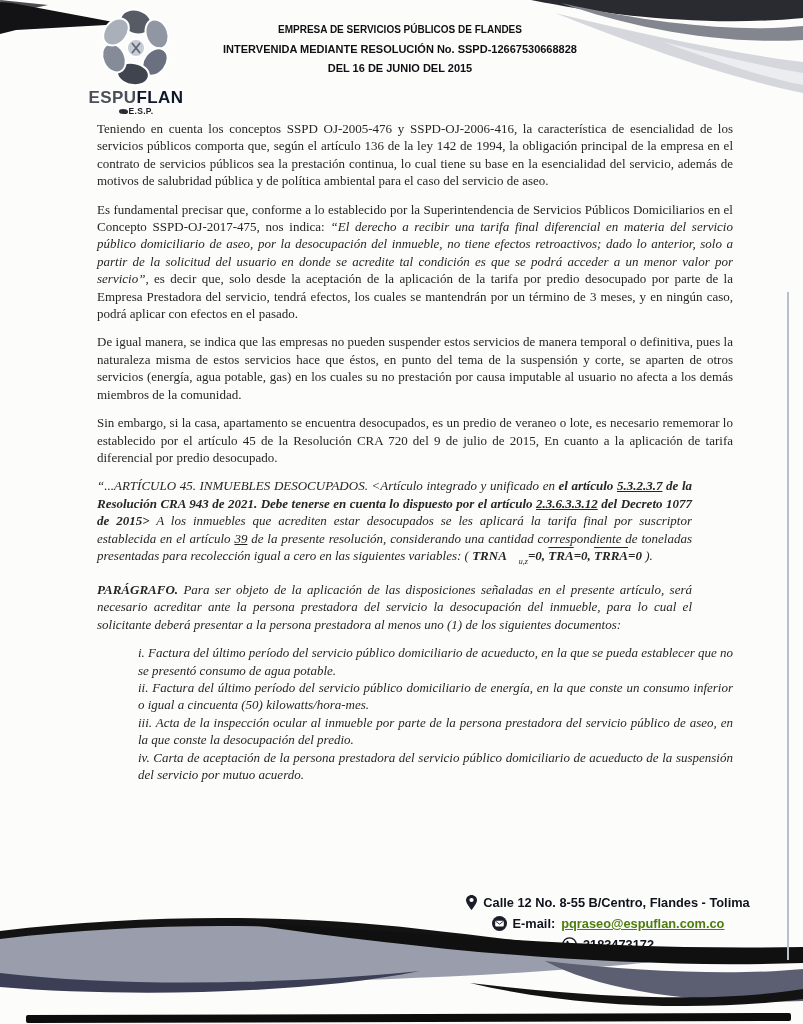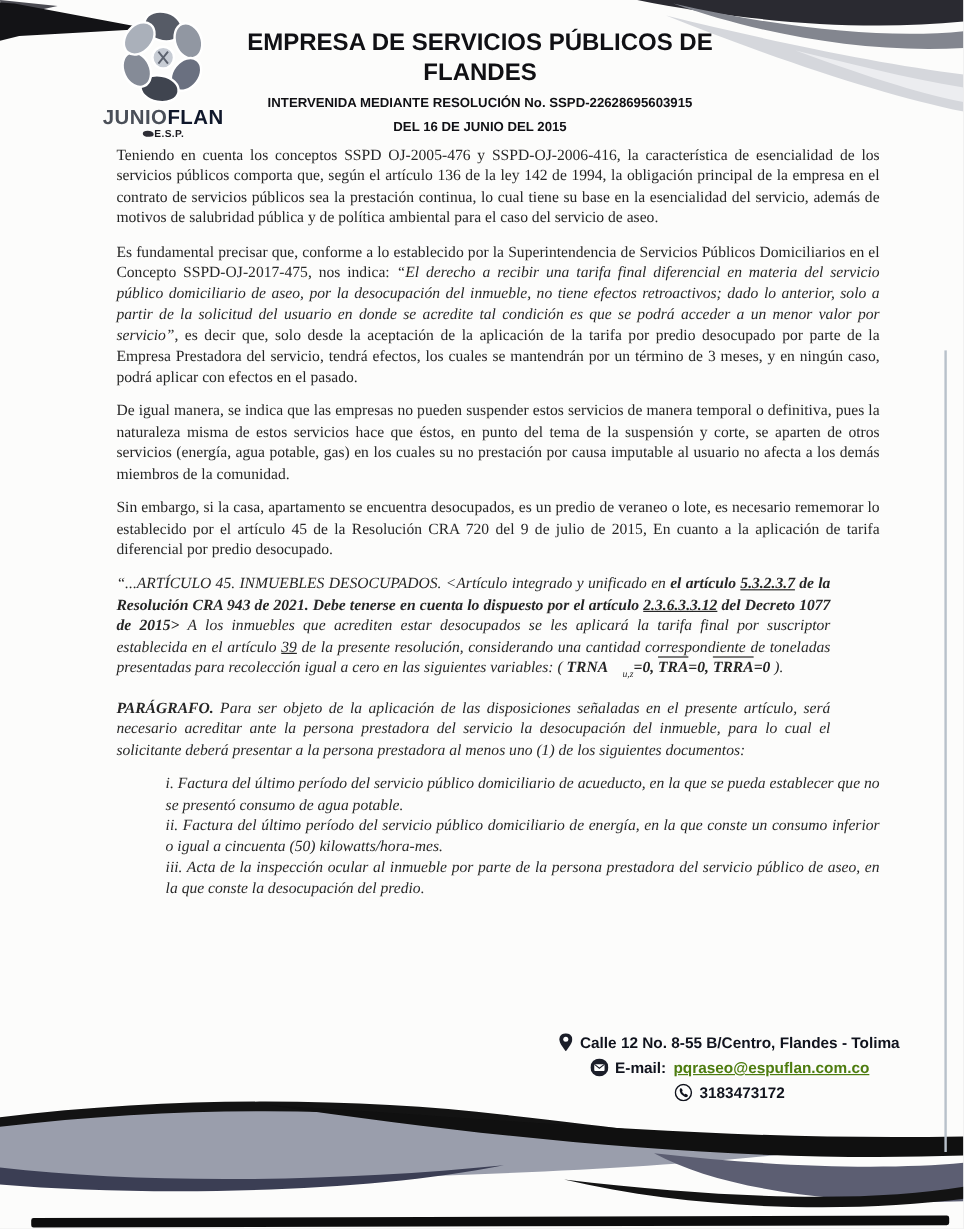--- a/index.html
+++ b/index.html
@@ -10,42 +10,42 @@
     color:#262626;
   }
   
   .logo-box{position:absolute;left:84px;top:6px;width:104px;text-align:center;}
   .logo-box svg{display:block;margin:0 auto;}
   .wordmark{font-size:17px;font-weight:800;letter-spacing:.4px;line-height:15px;color:#4a4f58;}
   .wordmark .bold-part{color:#0f172a;}
   .logo-sub{font-size:8.5px;font-weight:bold;color:#1c1c22;margin-top:1px;letter-spacing:.3px;}
   .logo-sub .leafmark{display:inline-block;width:9px;height:5px;background:#2d2d35;border-radius:50% 60% 40% 55%;margin-right:1px;}
   .header-text{position:absolute;left:190px;top:24px;width:420px;text-align:center;line-height:1.25;}
-  .h-org{font-size:20px;font-weight:bold;color:#101014;margin-bottom:6px;}
+  .h-org{font-size:10px;font-weight:bold;color:#101014;margin-bottom:6px;}
   .h-nit{font-size:13px;font-weight:bold;color:#101014;margin-bottom:7px;}
   .h-res{font-size:11px;font-weight:bold;color:#101014;margin-bottom:6px;}
   .h-date{font-size:11px;font-weight:bold;color:#101014;}
   
   .deco{position:absolute;pointer-events:none;}
   .deco-tl{left:0;top:0;}
   .deco-tr{right:0;top:0;}
   .edge-line{position:absolute;left:787px;top:292px;width:2px;height:668px;background:#b8c1ca;}
   .scan-bar{position:absolute;left:26px;right:12px;top:1014px;height:8px;background:#0d0d0d;border-radius:2px;transform:rotate(-.15deg);}
   
   .content{position:absolute;left:97px;top:120px;width:636px;font-size:13px;line-height:17.4px;text-align:justify;font-family:Liberation Serif, serif;}
   .content p{margin:0 0 11px 0;}
   .quote-block,.doc-item,.paragrafo{margin-left:41px;width:595px;font-style:italic;box-sizing:border-box;}
   .quote-block{margin-top:16px;}
   .doc-item{margin:0 0 0 41px !important;}
   .paragrafo b{font-style:italic;}
   .ov{text-decoration:overline;font-weight:bold;}
   sub{font-size:8px;padding-left:12px;}
   .num-u{text-decoration:underline;}
   
-  .contact{position:absolute;left:438px;top:860px;width:340px;display:flex;flex-direction:column;align-items:center;gap:3px;
+  .contact{position:absolute;left:438px;top:894px;width:340px;display:flex;flex-direction:column;align-items:center;gap:3px;
            font-size:12.8px;font-weight:bold;color:#10131d;line-height:1.4;}
   .contact-row{display:flex;align-items:center;gap:6px;white-space:nowrap;}
   .contact a,.email-link{color:#4d7c0f;text-decoration:underline;}
   .contact svg{flex:0 0 auto;}
   
   .wave-wrap{position:absolute;left:0;top:917px;width:803px;height:96px;pointer-events:none;}
 </style>
 </head>
 <body>
 
@@ -69,47 +69,48 @@
         <ellipse cx="41" cy="16" rx="16" ry="12" fill="#565b66" transform="rotate(18 41 16)"></ellipse>
         <ellipse cx="62" cy="28" rx="15" ry="11" fill="#9197a2" transform="rotate(70 62 28)"></ellipse>
         <ellipse cx="60" cy="56" rx="15" ry="11" fill="#6a7080" transform="rotate(128 60 56)"></ellipse>
         <ellipse cx="38" cy="68" rx="16" ry="11" fill="#3f444f" transform="rotate(190 38 68)"></ellipse>
         <ellipse cx="19" cy="52" rx="15" ry="11" fill="#858b97" transform="rotate(245 19 52)"></ellipse>
         <ellipse cx="21" cy="26" rx="15" ry="11" fill="#aab0ba" transform="rotate(310 21 26)"></ellipse>
       </g>
       <circle cx="41" cy="42" r="9" fill="#c7ccd4" stroke="#ffffff" stroke-width="2"></circle>
       <path d="M37,37 L45,47 M45,37 L37,47" stroke="#5c626e" stroke-width="1.6"></path>
     </svg>
-    <div class="wordmark"><span>JUNIO</span><span class="bold-part">FLAN</span></div>
+    <div class="wordmark"><span>ESPU</span><span class="bold-part">FLAN</span></div>
     <div class="logo-sub"><span class="leafmark"></span><span>E.S.P.</span></div>
   </div>
 
   <div class="header-text">
     <div class="h-org">EMPRESA DE SERVICIOS PÚBLICOS DE FLANDES</div>
-    <div class="h-res">INTERVENIDA MEDIANTE RESOLUCIÓN No. SSPD-22628695603915</div>
+    <div class="h-res">INTERVENIDA MEDIANTE RESOLUCIÓN No. SSPD-12667530668828</div>
     <div class="h-date">DEL 16 DE JUNIO DEL 2015</div>
   </div>
 
   <div class="content">
 
     <p>Teniendo en cuenta los conceptos SSPD OJ-2005-476 y SSPD-OJ-2006-416, la característica de esencialidad de los servicios públicos comporta que, según el artículo 136 de la ley 142 de 1994, la obligación principal de la empresa en el contrato de servicios públicos sea la prestación continua, lo cual tiene su base en la esencialidad del servicio, además de motivos de salubridad pública y de política ambiental para el caso del servicio de aseo.</p>
 
     <p><span>Es fundamental precisar que, conforme a lo establecido por la Superintendencia de Servicios Públicos Domiciliarios en el Concepto SSPD-OJ-2017-475, nos indica: </span><i>“El derecho a recibir una tarifa final diferencial en materia del servicio público domiciliario de aseo, por la desocupación del inmueble, no tiene efectos retroactivos; dado lo anterior, solo a partir de la solicitud del usuario en donde se acredite tal condición es que se podrá acceder a un menor valor por servicio”</i><span>, es decir que, solo desde la aceptación de la aplicación de la tarifa por predio desocupado por parte de la Empresa Prestadora del servicio, tendrá efectos, los cuales se mantendrán por un término de 3 meses, y en ningún caso, podrá aplicar con efectos en el pasado.</span></p>
 
     <p>De igual manera, se indica que las empresas no pueden suspender estos servicios de manera temporal o definitiva, pues la naturaleza misma de estos servicios hace que éstos, en punto del tema de la suspensión y corte, se aparten de otros servicios (energía, agua potable, gas) en los cuales su no prestación por causa imputable al usuario no afecta a los demás miembros de la comunidad.</p>
 
     <p>Sin embargo, si la casa, apartamento se encuentra desocupados, es un predio de veraneo o lote, es necesario rememorar lo establecido por el artículo 45 de la Resolución CRA 720 del 9 de julio de 2015, En cuanto a la aplicación de tarifa diferencial por predio desocupado.</p>
 
     <p class="quote-block"><span>“...ARTÍCULO 45. INMUEBLES DESOCUPADOS. &lt;Artículo integrado y unificado en </span><b><span>el artículo </span><span class="num-u">5.3.2.3.7</span><span> de la Resolución CRA 943 de 2021. Debe tenerse en cuenta lo dispuesto por el artículo </span><span class="num-u">2.3.6.3.3.12</span><span> del Decreto 1077 de 2015&gt;</span></b><span> A los inmuebles que acrediten estar desocupados se les aplicará la tarifa final por suscriptor establecida en el artículo </span><span class="num-u">39</span><span> de la presente resolución, considerando una cantidad correspondiente de toneladas presentadas para recolección igual a cero en las siguientes variables: ( </span><span><b><span>TRNA</span></b><sub>u,z</sub><b><span>=0, </span><span class="ov">TRA</span><span>=0, </span><span class="ov">TRRA</span><span>=0</span></b><span> ).</span></span></p>
 
     <p class="paragrafo"><b>PARÁGRAFO.</b><span> Para ser objeto de la aplicación de las disposiciones señaladas en el presente artículo, será necesario acreditar ante la persona prestadora del servicio la desocupación del inmueble, para lo cual el solicitante deberá presentar a la persona prestadora al menos uno (1) de los siguientes documentos:</span></p>
 
     <p class="doc-item">i. Factura del último período del servicio público domiciliario de acueducto, en la que se pueda establecer que no se presentó consumo de agua potable.</p>
     <p class="doc-item">ii. Factura del último período del servicio público domiciliario de energía, en la que conste un consumo inferior o igual a cincuenta (50) kilowatts/hora-mes.</p>
     <p class="doc-item">iii. Acta de la inspección ocular al inmueble por parte de la persona prestadora del servicio público de aseo, en la que conste la desocupación del predio.</p>
+    <p class="doc-item">iv. Carta de aceptación de la persona prestadora del servicio público domiciliario de acueducto de la suspensión del servicio por mutuo acuerdo.</p>
   </div>
 
   <div class="contact">
     <div class="contact-row">
       <svg width="11" height="15" viewBox="0 0 11 15">
         <path d="M5.5,0 C8.5,0 11,2.3 11,5.2 C11,8.4 5.5,15 5.5,15 C5.5,15 0,8.4 0,5.2 C0,2.3 2.5,0 5.5,0 Z" fill="#1b1e29"></path>
         <circle cx="5.5" cy="5" r="2.1" fill="#ffffff"></circle>
       </svg>
       <span>Calle 12 No. 8-55 B/Centro, Flandes - Tolima</span>
     </div>

